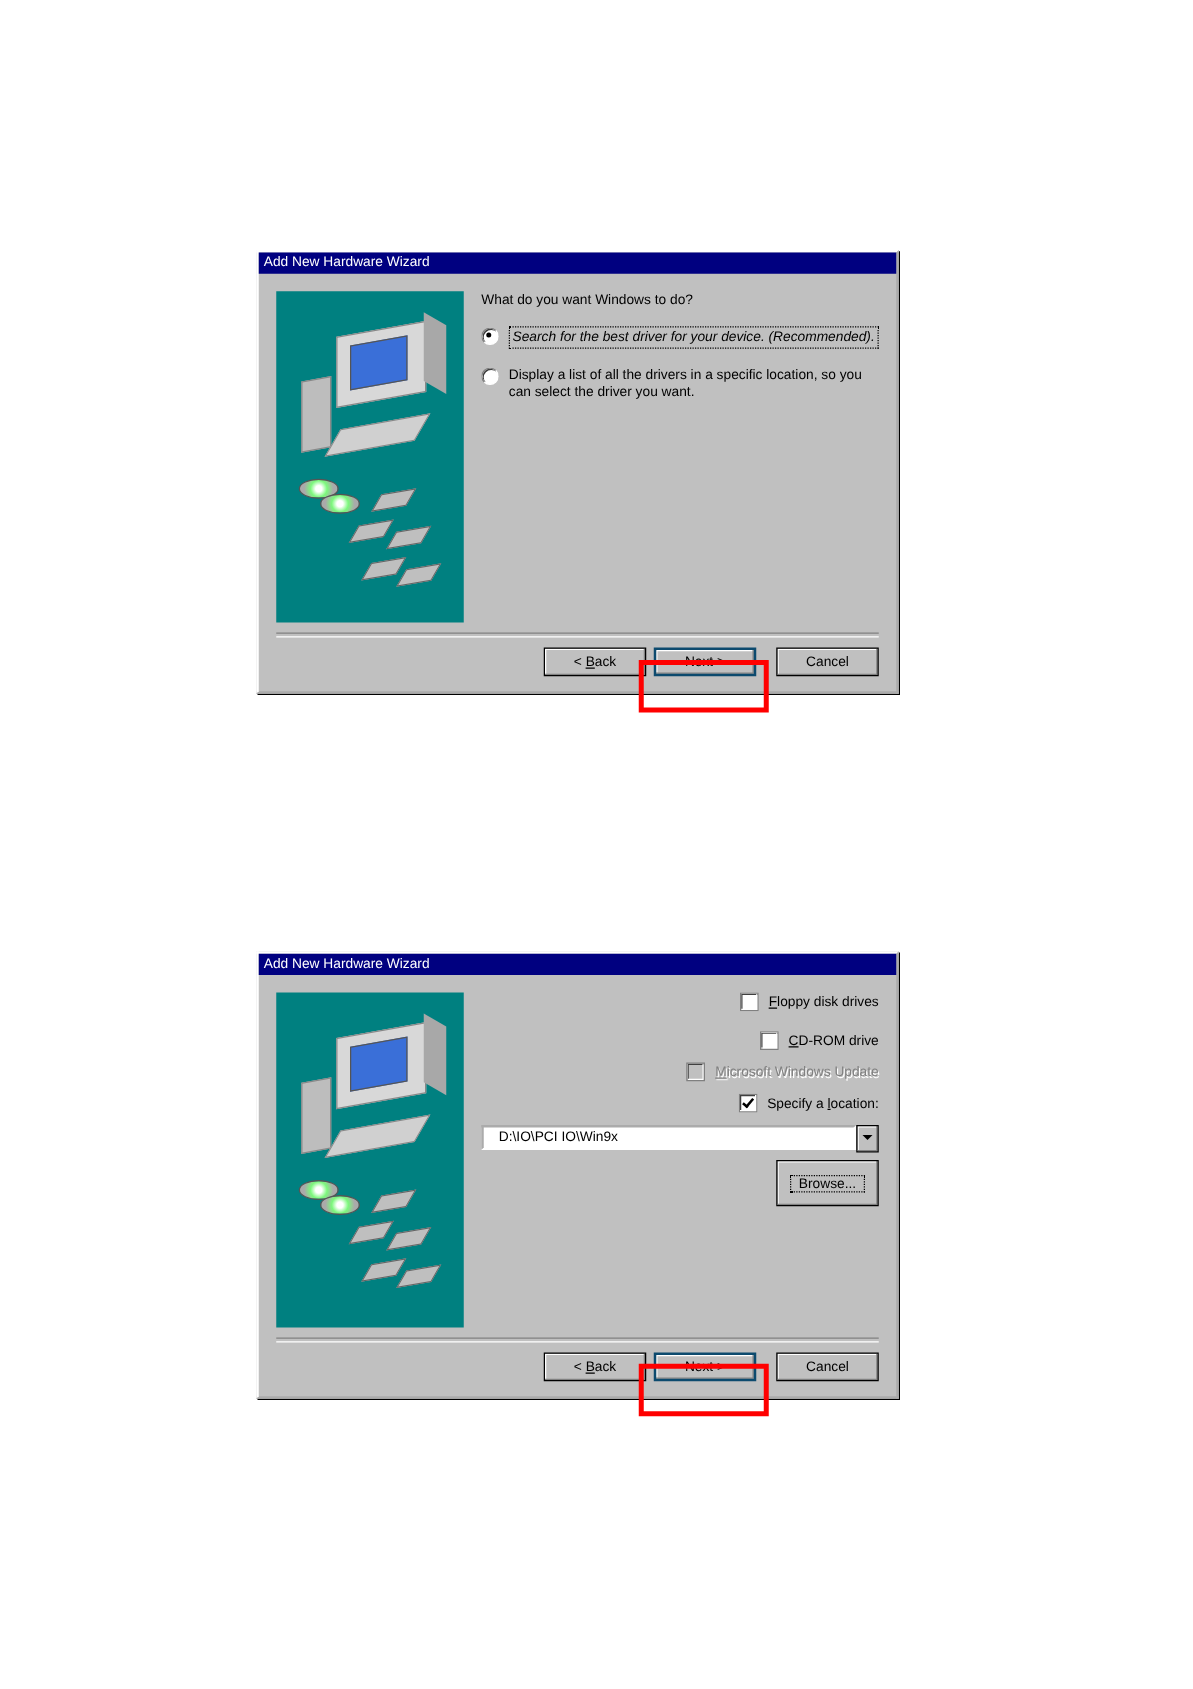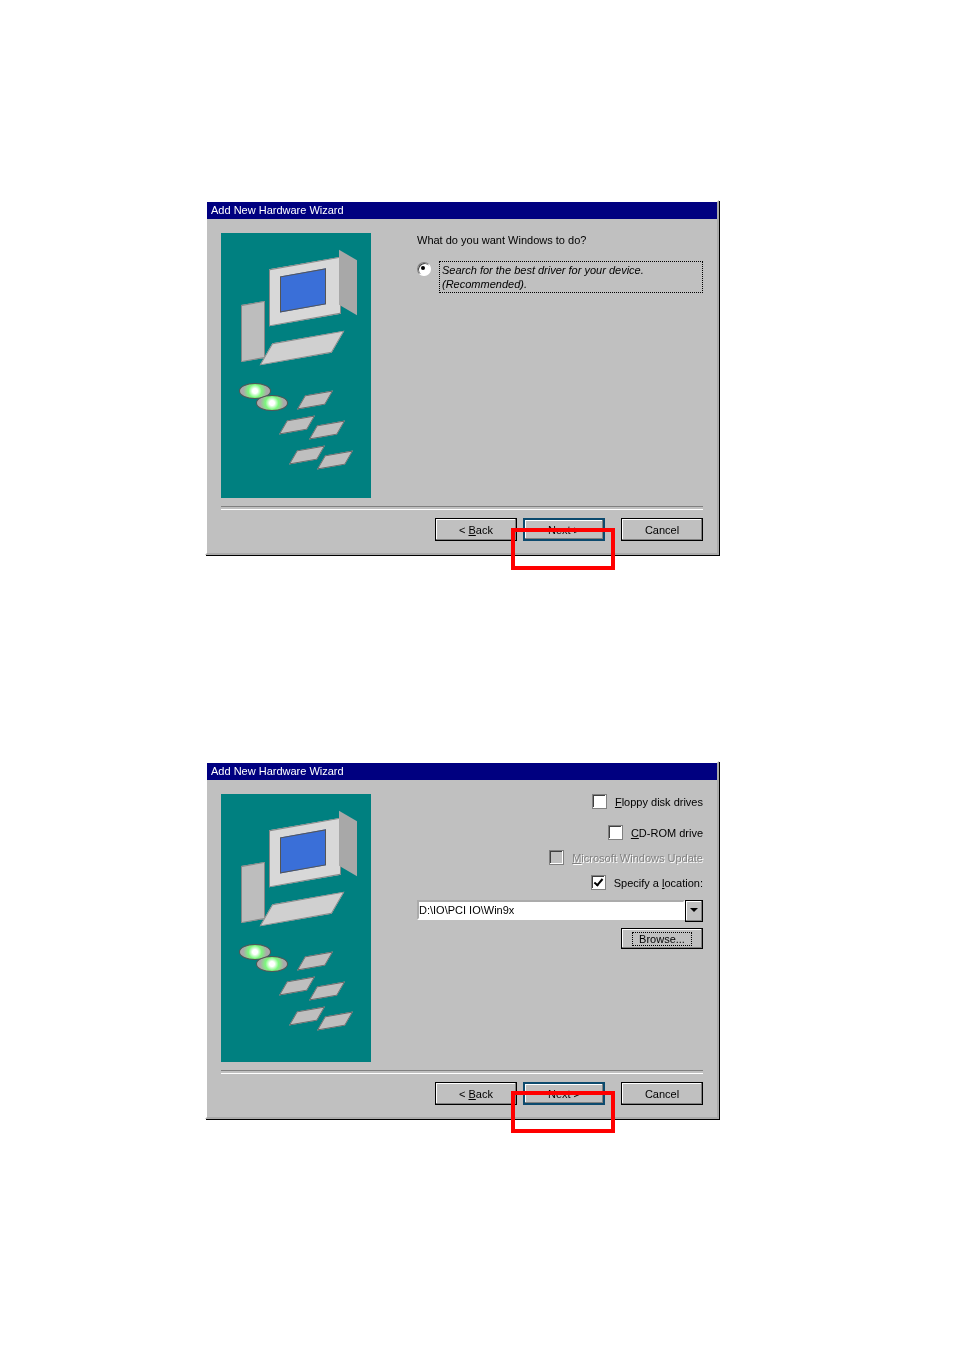--- a/index.html
+++ b/index.html
@@ -22,21 +22,20 @@
   .titlebar {
     background: #000080;
     color: #fff;
     font-weight: normal;
     padding: 2px 4px 3px 4px;
     font-size: 11px;
   }
   .content {
     display: flex;
     padding: 14px 14px 4px 14px;
-    gap: 32px;
   }
   .sidebar-image {
     width: 150px;
     height: 265px;
     background: #008080;
     margin-right: 14px;
     position: relative;
     overflow: hidden;
     flex-shrink: 0;
   }
@@ -152,21 +151,21 @@
     margin-left: 0px;
     margin-top: 2px;
   }
   .path-input {
     flex: 1;
     height: 20px;
     background: #fff;
     border: 2px inset #fff;
     font-family: inherit;
     font-size: 11px;
-    padding: 0 0;
+    padding: 0 12px;
     box-sizing: border-box;
   }
   .dropdown-btn {
     width: 16px; height: 20px;
     background: #c0c0c0;
     border: 1px solid #000;
     box-shadow: inset -1px -1px 0 #808080, inset 1px 1px 0 #fff;
     position: relative;
     flex-shrink: 0;
   }
@@ -177,21 +176,21 @@
     border-left: 4px solid transparent;
     border-right: 4px solid transparent;
     border-top: 4px solid #000;
   }
   .browse-row {
     display: flex;
     justify-content: flex-end;
     margin-top: 6px;
   }
   .browse-btn {
-    width: 82px; height: 21px;
+    width: 82px; height: 37px;
     background: #c0c0c0;
     border: 1px solid #000;
     box-shadow: inset -1px -1px 0 #808080, inset 1px 1px 0 #fff;
     font-family: inherit;
     font-size: 11px;
     cursor: pointer;
   }
   .browse-btn .inner {
     display: inline-block;
     border: 1px dotted #000;
@@ -273,20 +272,24 @@
       <div class="art floppy f3"></div>
       <div class="art floppy f4"></div>
       <div class="art floppy f5"></div>
     </div>
     <div class="main">
       <div class="prompt">What do you want Windows to do?</div>
       <div class="radio-row">
         <div class="radio-outer checked"></div>
         <span class="radio-label focused">Search for the best driver for your device. (Recommended).</span>
       </div>
+      <div class="radio-row">
+        <div class="radio-outer"></div>
+        <span class="radio-label">Display a list of all the drivers in a specific location, so you can select the driver you want.</span>
+      </div>
     </div>
   </div>
   <div class="divider"></div>
   <div class="button-row">
     <button class="btn">&lt; <span class="ul">B</span>ack</button>
     <button class="btn default">Next &gt;</button>
     <button class="btn" style="margin-left:10px">Cancel</button>
   </div>
   <div class="highlight-box" style="left:304px; top:326px; width:96px; height:34px;"></div>
 </div>

